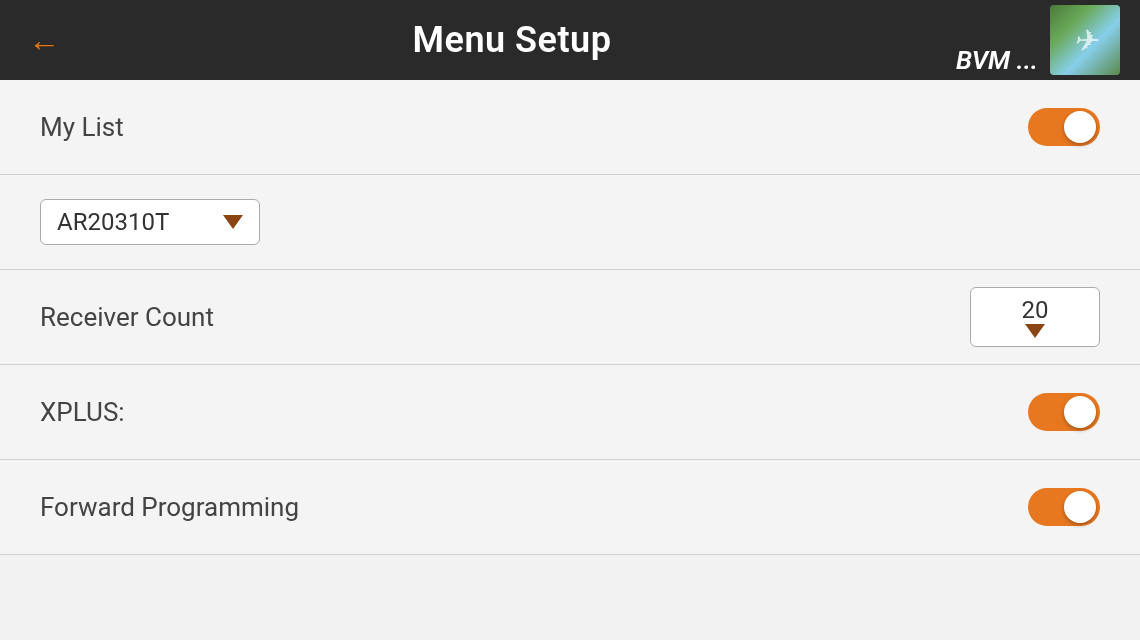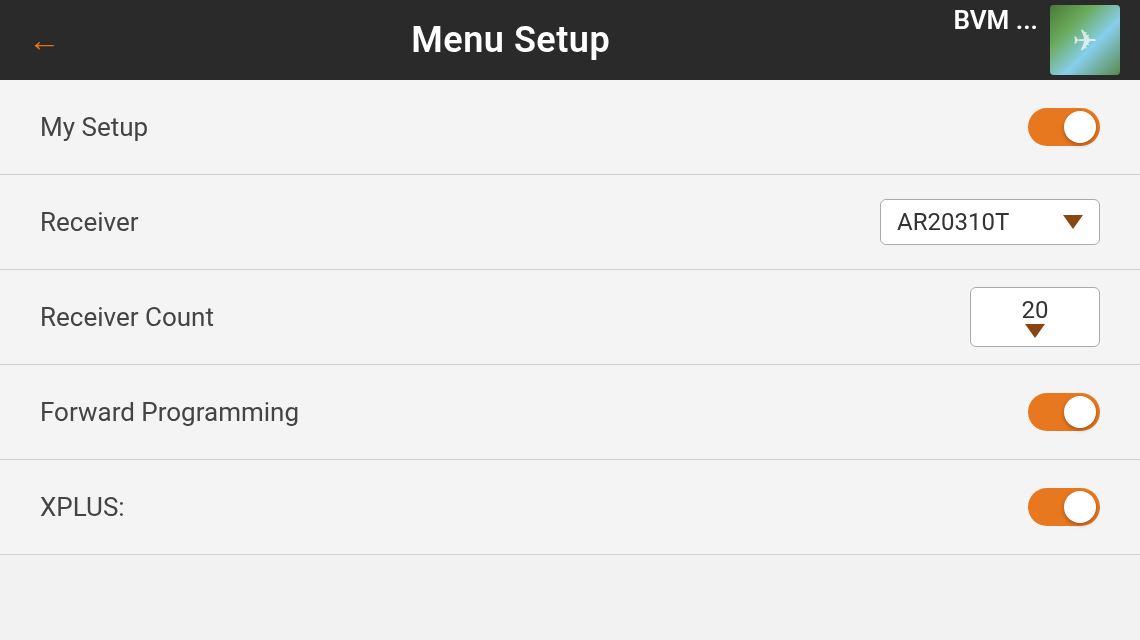--- a/index.html
+++ b/index.html
@@ -44,22 +44,23 @@
 
     .header-title {
       color: #ffffff;
       font-size: 36px;
       font-weight: 600;
       letter-spacing: 0.5px;
     }
 
     .header-right {
       display: flex;
-      align-items: flex-start;
+      align-items: flex-end;
       gap: 12px;
+      font-style: italic;
     }
 
     .header-model-name {
       color: #ffffff;
       font-size: 26px;
       font-weight: 600;
     }
 
     .header-thumbnail {
       width: 70px;
@@ -187,51 +188,50 @@
       <div class="header-model-name">BVM ...</div>
       <div class="header-thumbnail">
         <div class="header-thumbnail-img"></div>
       </div>
     </div>
   </div>
 
   <div class="content">
 
     <div class="setting-row">
-      <span class="setting-label">My Setup</span>
+      <span class="setting-label">My List</span>
       <div class="toggle-switch">
         <div class="toggle-knob"></div>
       </div>
     </div>
 
     <div class="setting-row">
-      <span class="setting-label">Receiver</span>
       <div class="dropdown dropdown-receiver">
         <span class="dropdown-value">AR20310T</span>
         <div class="dropdown-arrow"></div>
       </div>
     </div>
 
     <div class="setting-row">
       <span class="setting-label">Receiver Count</span>
       <div class="dropdown dropdown-channel">
         <span class="dropdown-value">20</span>
         <div class="dropdown-arrow"></div>
       </div>
     </div>
 
     <div class="setting-row">
+      <span class="setting-label">XPLUS:</span>
+      <div class="toggle-switch">
+        <div class="toggle-knob"></div>
+      </div>
+    </div>
+
+    <div class="setting-row">
       <span class="setting-label">Forward Programming</span>
       <div class="toggle-switch">
         <div class="toggle-knob"></div>
       </div>
     </div>
 
-    <div class="setting-row">
-      <span class="setting-label">XPLUS:</span>
-      <div class="toggle-switch">
-        <div class="toggle-knob"></div>
-      </div>
-    </div>
-
   </div>
 
 </div>
 
 </body></html>

